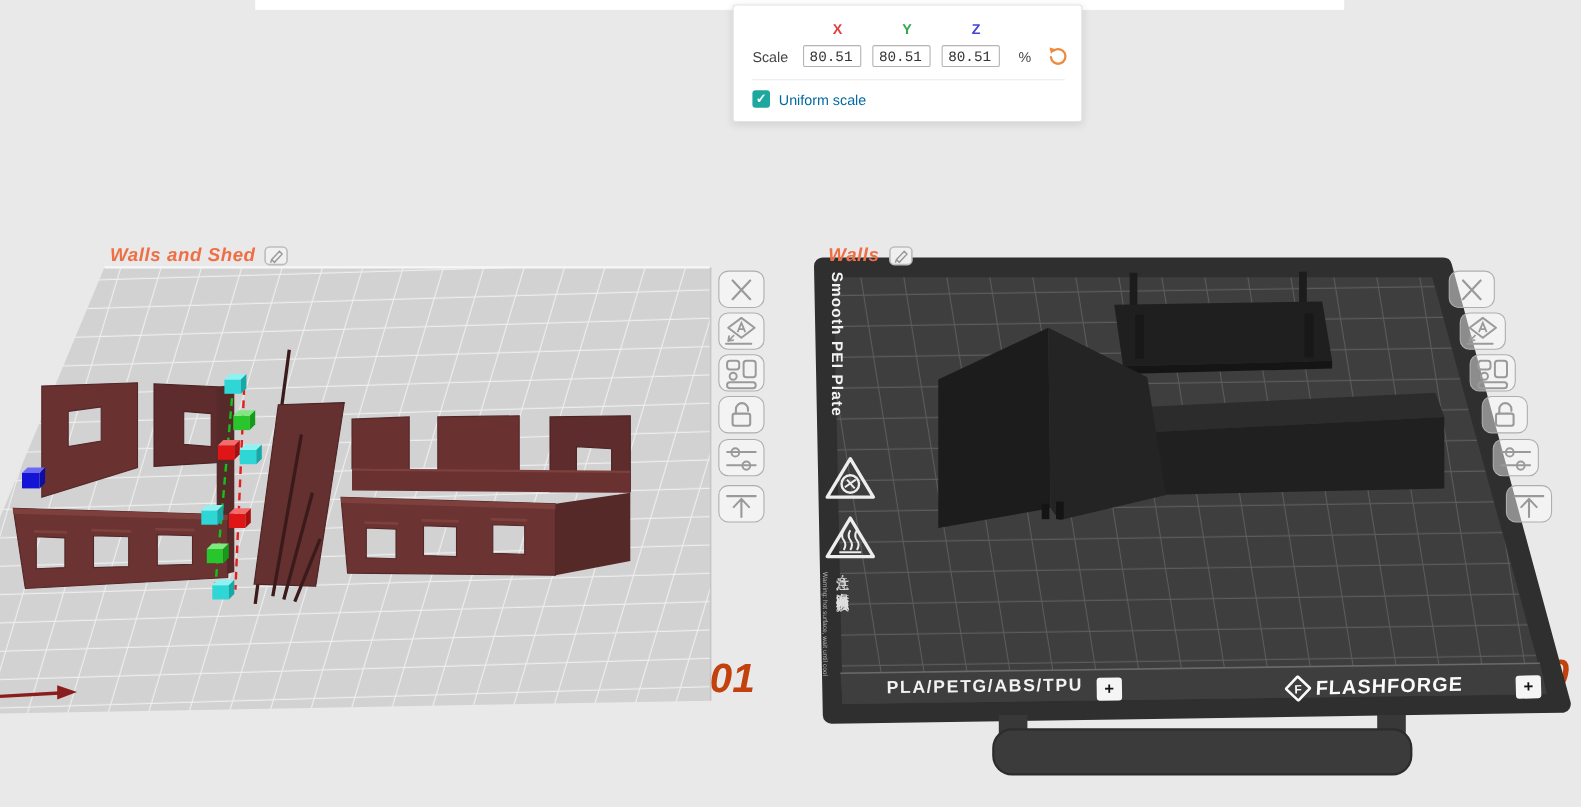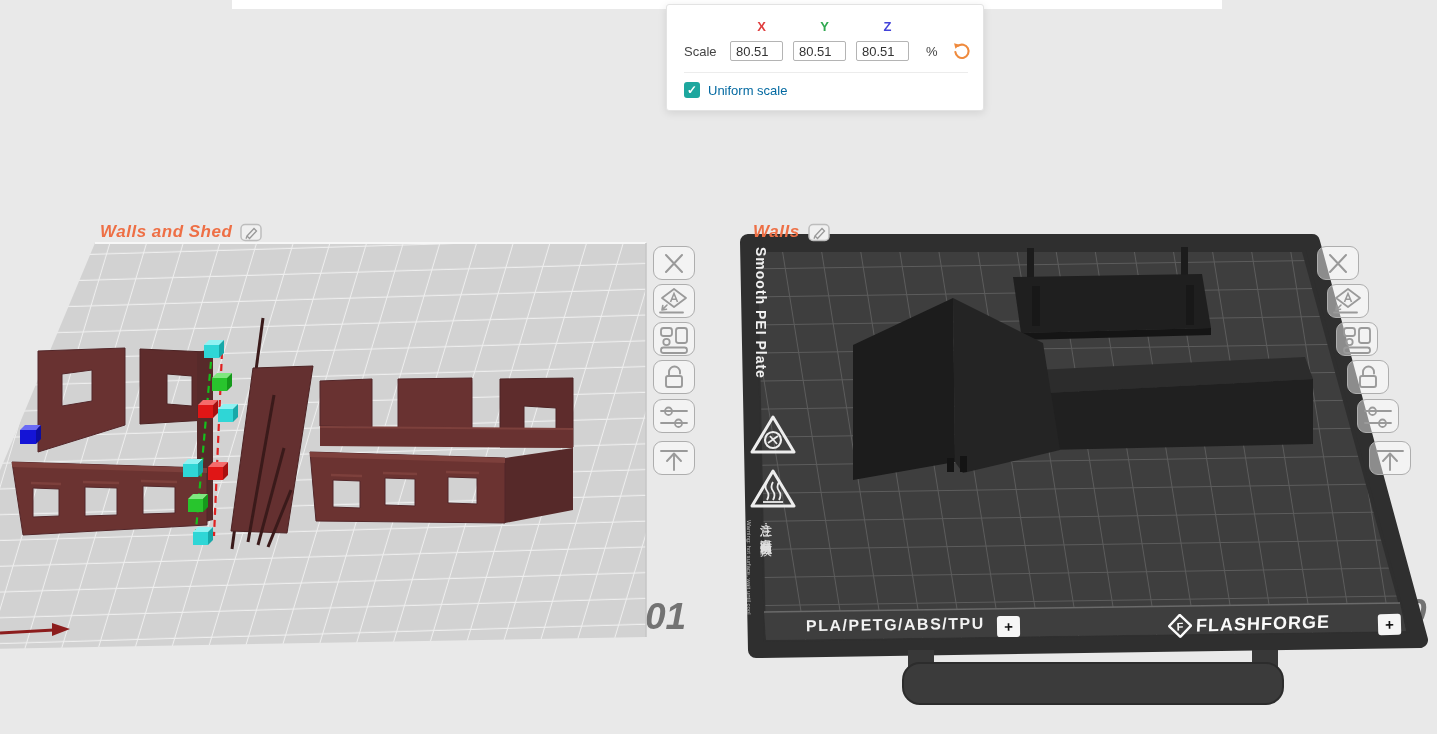--- a/index.html
+++ b/index.html
@@ -23,41 +23,41 @@
   .sp-grid{display:grid;grid-template-columns:46px 63px 63px 63px 31px 22px;align-items:center;}
   .sp-row{height:28px;}
   .sp-head{height:22px;}
   .sp-head span{text-align:center;font-size:13px;font-weight:bold;}
   .ax-x{color:#e03e3e;}
   .ax-y{color:#2fa84f;}
   .ax-z{color:#4343d9;}
   .sp-label{font-size:13px;color:#444;}
   .sp-grid input{
     width:53px;height:20px;border:1px solid #b4b4b4;border-radius:2px;
-    font-family:Liberation Sans, sans-serif;font-size:13px;color:#333;
+    font-family:Liberation Mono, monospace;font-size:13px;color:#333;
     padding:0 0 0 5px;box-sizing:border-box;outline:none;background:#fff;
   }
   .sp-unit{font-size:13px;color:#444;padding-left:7px;}
   .sp-reset{width:22px;height:22px;border:none;background:none;padding:0;cursor:pointer;display:flex;align-items:center;justify-content:center;}
   .sp-divider{height:1px;background:#ececec;margin:7px 0 9px 0;}
   .sp-uniform{display:flex;align-items:center;gap:8px;}
   .cb{
     width:16px;height:16px;border-radius:3px;background:#1da79e;color:#fff;
     display:inline-flex;align-items:center;justify-content:center;
     font-size:12px;font-weight:bold;cursor:pointer;
   }
   .cb-label{font-size:13px;color:#0369a1;}
 
   
   .plate-name{
     font-size:17px;font-weight:bold;font-style:italic;color:#ee6f45;
     letter-spacing:.5px;z-index:3;display:flex;align-items:center;gap:8px;
   }
   .plate-number{
-    font-size:37px;font-weight:bold;font-style:italic;color:#737373;z-index:1;line-height:1;
+    font-size:37px;font-weight:bold;font-style:italic;color:#c2410c;z-index:1;line-height:1;
   }
   .edit-btn{width:22px;height:19px;cursor:pointer;}
 
   
   .pbtn{
     width:42px;height:34px;border:1.6px solid #aeaeae;border-radius:9px;
     background:rgba(255,255,255,0.45);box-sizing:border-box;cursor:pointer;
     display:flex;align-items:center;justify-content:center;z-index:3;position:absolute;
   }
   .ltb0{left:653px;top:246px;} .ltb1{left:653px;top:284px;} .ltb2{left:653px;top:322px;}

